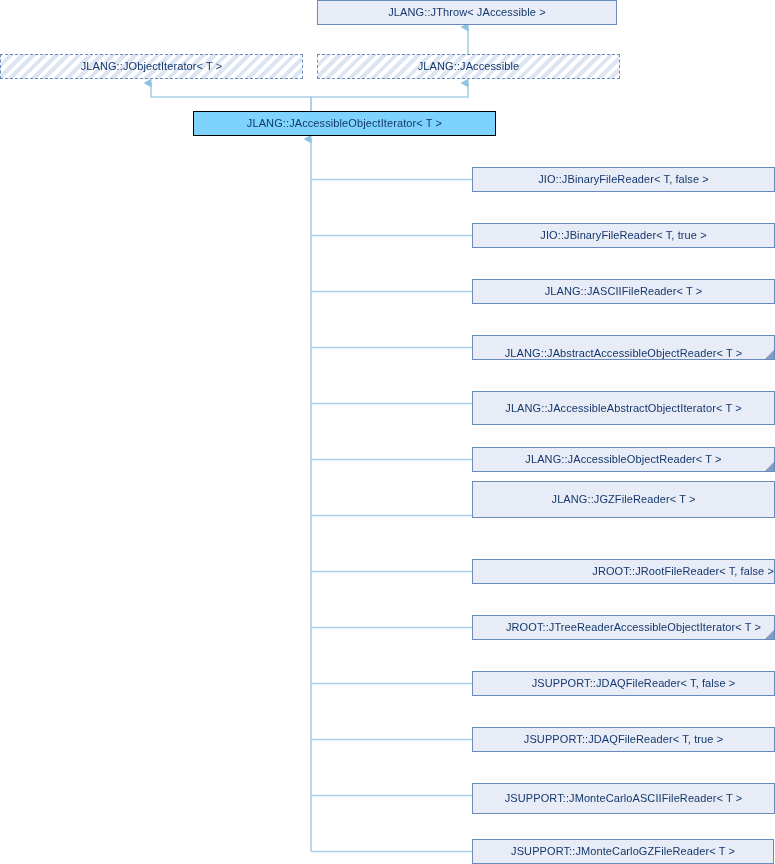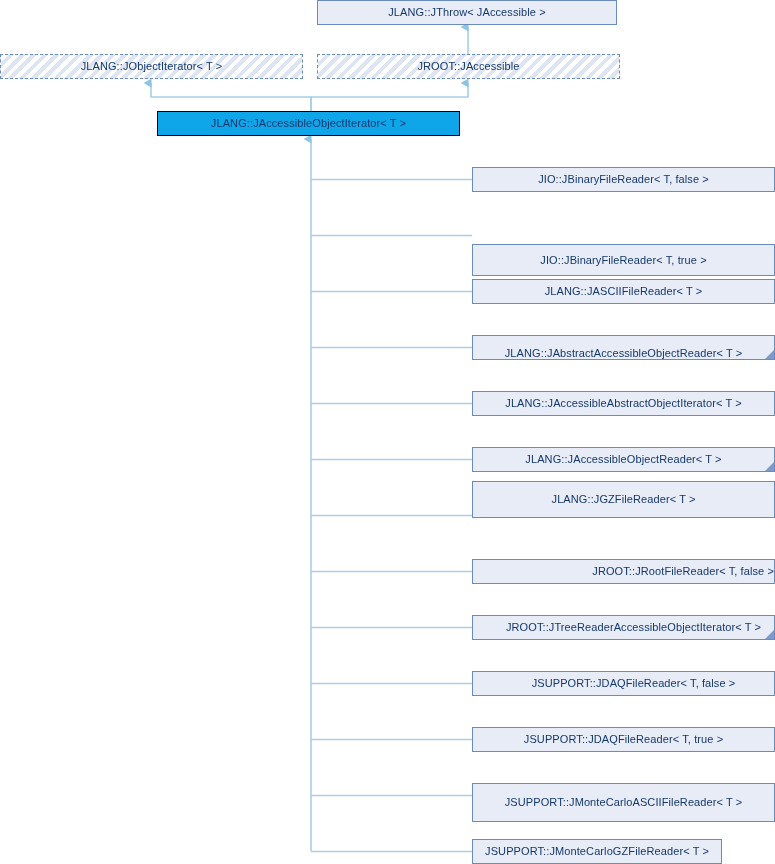--- a/index.html
+++ b/index.html
@@ -36,23 +36,24 @@
     line-height: 1.1;
     color: #14386e;
     white-space: nowrap;
     letter-spacing: 0.1px;
   }
   .node.solid {
     background: #e8ecf6;
     border: 1px solid #6a8bbd;
   }
   .node.current {
-    background: #0ea5e9;
+    background: #7dd3fc;
     border: 1px solid #000000;
     color: #14386e;
+    margin-left: 36px;
   }
   .node.hatched {
     border: 1px dashed #6a8bbd;
     background-color: #ffffff;
     background-image: repeating-linear-gradient(
         -45deg,
         #ffffff 0px,
         #ffffff 4px,
         #dde4f2 4px,
         #dde4f2 8px
@@ -117,61 +118,61 @@
 
   <div class="node hatched" style="left:0px; top:54px; width:303px; height:25px;">
     <span class="label">JLANG::JObjectIterator&lt; T &gt;</span>
   </div>
 
   <div class="node solid" style="left:317px; top:0px; width:300px; height:25px;">
     <span class="label">JLANG::JThrow&lt; JAccessible &gt;</span>
   </div>
 
   <div class="node hatched" style="left:317px; top:54px; width:303px; height:25px;">
-    <span class="label">JROOT::JAccessible</span>
+    <span class="label">JLANG::JAccessible</span>
   </div>
 
   <div class="node current" style="left:157px; top:111px; width:303px; height:25px;">
     <span class="label">JLANG::JAccessibleObjectIterator&lt; T &gt;</span>
   </div>
 
   <div id="derived-layer">
       <div class="node solid" style="left: 472px; top: 167px; width: 303px; height: 25px;">
         <span class="label">JIO::JBinaryFileReader&lt; T, false &gt;</span>
       </div>
-      <div class="node solid" style="left: 472px; top: 223px; width: 303px; height: 32px; margin-top: 21px;">
+      <div class="node solid" style="left: 472px; top: 223px; width: 303px; height: 25px;">
         <span class="label">JIO::JBinaryFileReader&lt; T, true &gt;</span>
       </div>
       <div class="node solid" style="left: 472px; top: 279px; width: 303px; height: 25px;">
         <span class="label">JLANG::JASCIIFileReader&lt; T &gt;</span>
       </div>
       <div class="node solid folded" style="left: 472px; top: 335px; width: 303px; height: 25px; align-items: flex-end;">
         <span class="label">JLANG::JAbstractAccessibleObjectReader&lt; T &gt;</span>
       </div>
-      <div class="node solid" style="left: 472px; top: 391px; width: 303px; height: 25px;">
+      <div class="node solid" style="left: 472px; top: 391px; width: 303px; height: 34px;">
         <span class="label">JLANG::JAccessibleAbstractObjectIterator&lt; T &gt;</span>
       </div>
       <div class="node solid folded" style="left: 472px; top: 447px; width: 303px; height: 25px;">
         <span class="label">JLANG::JAccessibleObjectReader&lt; T &gt;</span>
       </div>
       <div class="node solid" style="left: 472px; top: 481px; width: 303px; height: 37px;">
         <span class="label">JLANG::JGZFileReader&lt; T &gt;</span>
       </div>
       <div class="node solid" style="left: 472px; top: 559px; width: 303px; height: 25px; justify-content: flex-end;">
         <span class="label">JROOT::JRootFileReader&lt; T, false &gt;</span>
       </div>
       <div class="node solid folded" style="left: 472px; top: 615px; width: 303px; height: 25px; padding-left: 20px;">
         <span class="label">JROOT::JTreeReaderAccessibleObjectIterator&lt; T &gt;</span>
       </div>
       <div class="node solid" style="left: 472px; top: 671px; width: 303px; height: 25px; padding-left: 20px;">
         <span class="label">JSUPPORT::JDAQFileReader&lt; T, false &gt;</span>
       </div>
       <div class="node solid" style="left: 472px; top: 727px; width: 303px; height: 25px;">
         <span class="label">JSUPPORT::JDAQFileReader&lt; T, true &gt;</span>
       </div>
-      <div class="node solid" style="left: 472px; top: 783px; width: 303px; height: 39px;">
+      <div class="node solid" style="left: 472px; top: 783px; width: 303px; height: 31px;">
         <span class="label">JSUPPORT::JMonteCarloASCIIFileReader&lt; T &gt;</span>
       </div>
-      <div class="node solid" style="left: 472px; top: 839px; width: 250px; height: 25px;">
+      <div class="node solid" style="left: 472px; top: 839px; width: 302px; height: 25px;">
         <span class="label">JSUPPORT::JMonteCarloGZFileReader&lt; T &gt;</span>
       </div>
     </div>
 </div>
 
 </body></html>

